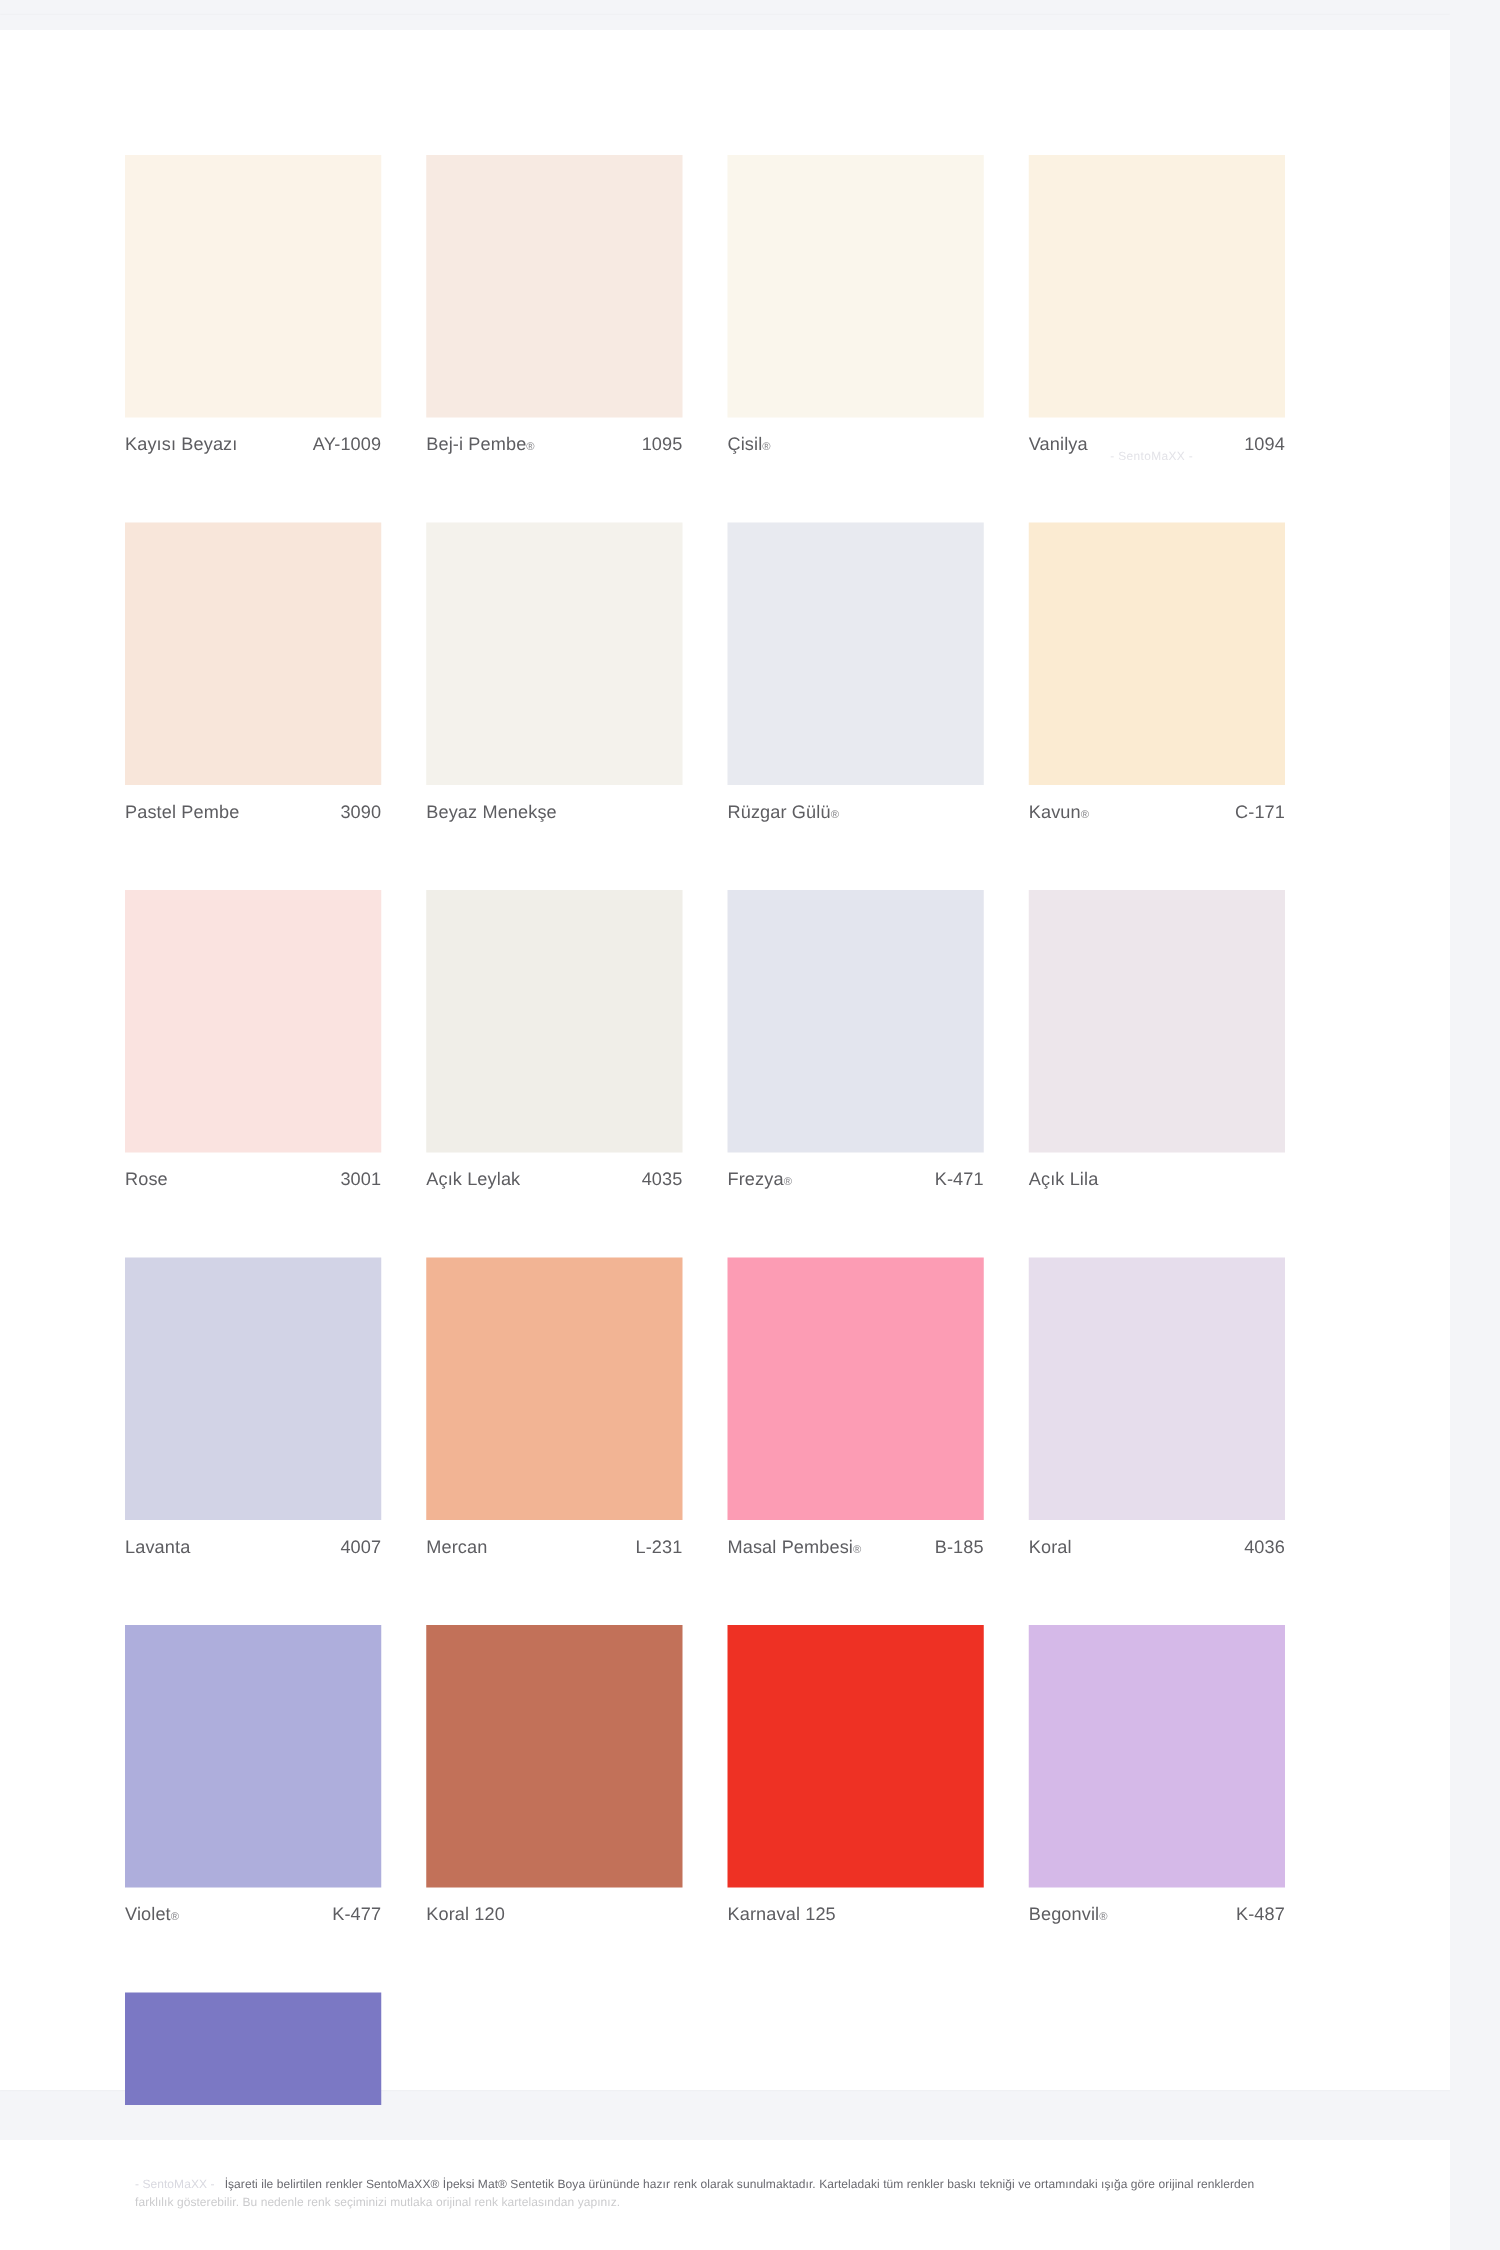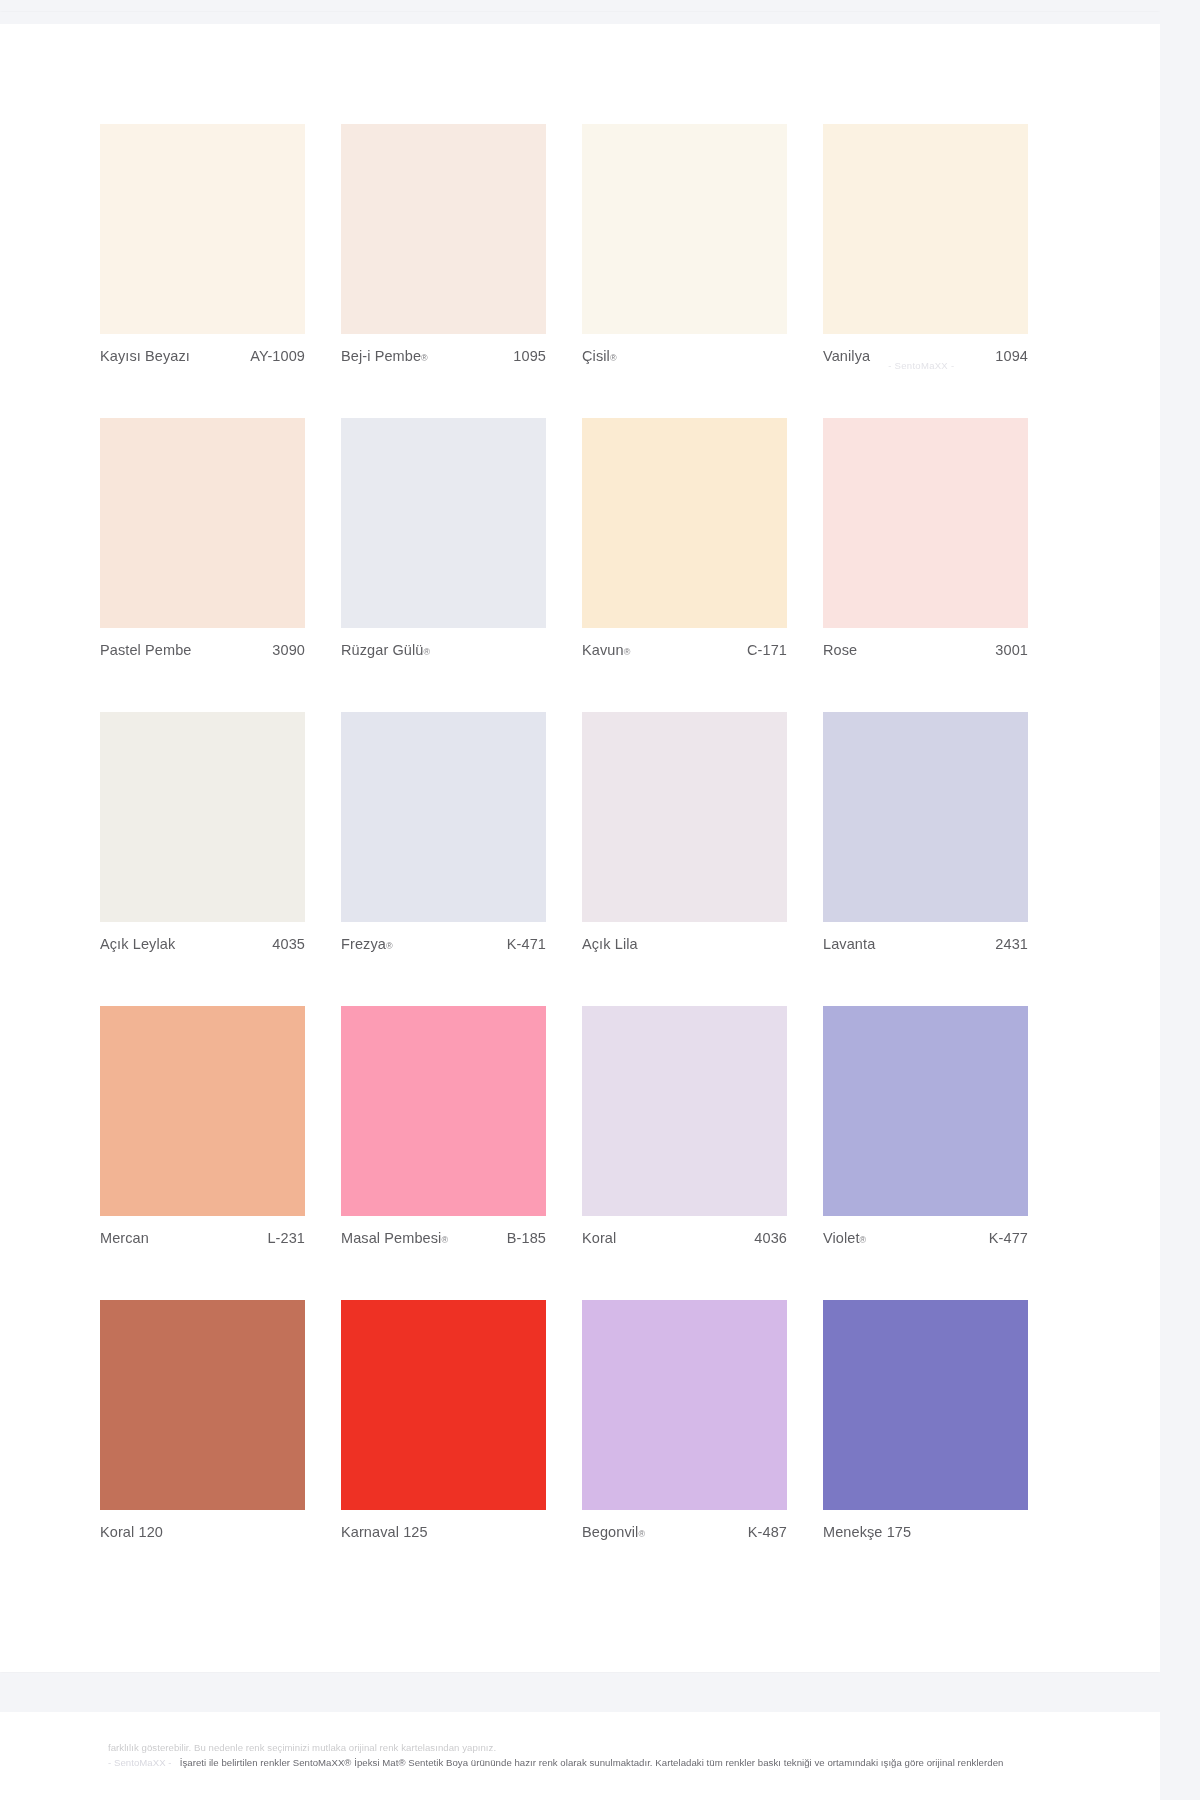--- a/index.html
+++ b/index.html
@@ -186,20 +186,27 @@
           </div>
         </div>
         <div class="swatch-cell">
           <span class="swatch-chip" style="background: rgb(248, 230, 218);"></span>
           <div class="swatch-label">
             <span class="swatch-name">Pastel Pembe</span>
             <span class="swatch-code" style="margin-left: auto;">3090</span>
           </div>
         </div>
         <div class="swatch-cell">
+          <span class="swatch-chip" style="background: rgb(244, 242, 236);"></span>
+          <div class="swatch-label">
+            <span class="swatch-name">Beyaz Menekşe</span>
+            <span class="swatch-code" style="margin-left: auto;"></span>
+          </div>
+        </div>
+        <div class="swatch-cell">
           <span class="swatch-chip" style="background: rgb(232, 234, 240);"></span>
           <div class="swatch-label">
             <span class="swatch-name">Rüzgar Gülü</span>
             <span class="sup">®</span>
             <span class="swatch-code" style="margin-left: auto;"></span>
           </div>
         </div>
         <div class="swatch-cell">
           <span class="swatch-chip" style="background: rgb(251, 235, 210);"></span>
           <div class="swatch-label">
@@ -234,21 +241,21 @@
           <span class="swatch-chip" style="background: rgb(237, 230, 235);"></span>
           <div class="swatch-label">
             <span class="swatch-name">Açık Lila</span>
             <span class="swatch-code" style="margin-left: auto;"></span>
           </div>
         </div>
         <div class="swatch-cell">
           <span class="swatch-chip" style="background: rgb(210, 211, 230);"></span>
           <div class="swatch-label">
             <span class="swatch-name">Lavanta</span>
-            <span class="swatch-code" style="margin-left: auto;">2431</span>
+            <span class="swatch-code" style="margin-left: auto;">4007</span>
           </div>
         </div>
         <div class="swatch-cell">
           <span class="swatch-chip" style="background: rgb(242, 180, 148);"></span>
           <div class="swatch-label">
             <span class="swatch-name">Mercan</span>
             <span class="swatch-code" style="margin-left: auto;">L-231</span>
           </div>
         </div>
         <div class="swatch-cell">
@@ -303,22 +310,22 @@
             <span class="swatch-code" style="margin-left: auto;"></span>
           </div>
         </div>
       </div>
 
     <div id="mid-gap"></div>
   </div>
 
   <div id="footer-sheet">
     <div id="footer-text">
-      <div id="footer-line2">farklılık gösterebilir. Bu nedenle renk seçiminizi mutlaka orijinal renk kartelasından yapınız.</div>
       <div>
         <span class="brandmark">- SentoMaXX -</span>
         &nbsp;&nbsp;<span>İşareti ile belirtilen renkler SentoMaXX® İpeksi Mat® Sentetik Boya ürününde hazır renk olarak sunulmaktadır. Karteladaki tüm renkler baskı tekniği ve ortamındaki ışığa göre orijinal renklerden</span>
       </div>
+      <div id="footer-line2">farklılık gösterebilir. Bu nedenle renk seçiminizi mutlaka orijinal renk kartelasından yapınız.</div>
     </div>
   </div>
 
   <div id="right-gutter"></div>
 </div>
 
 </body></html>

